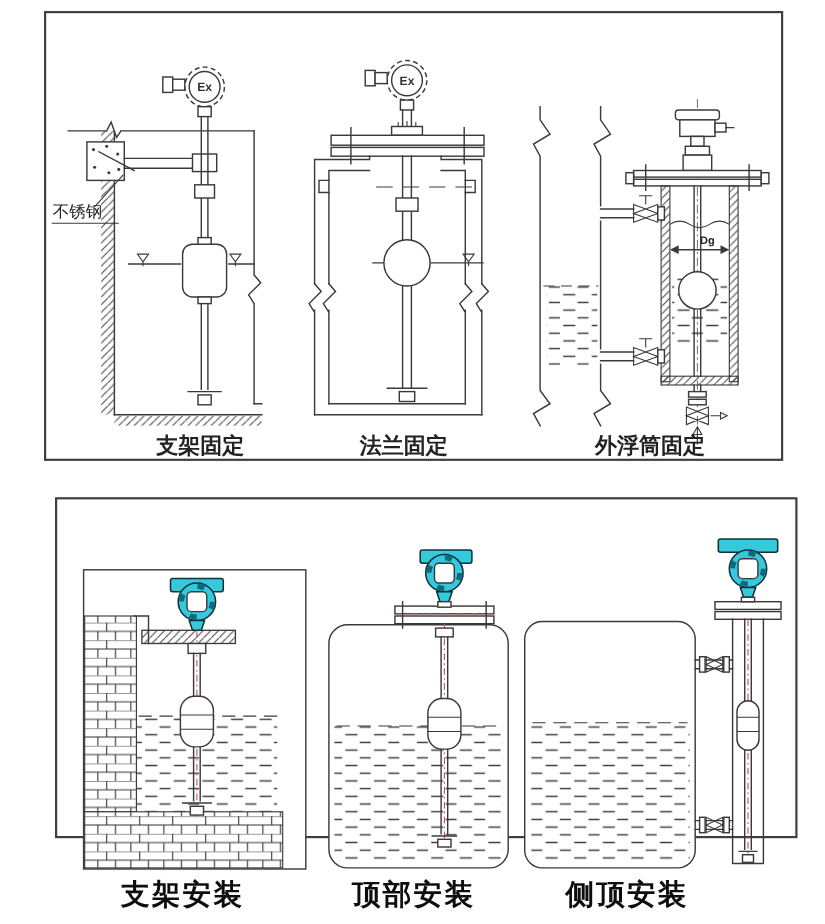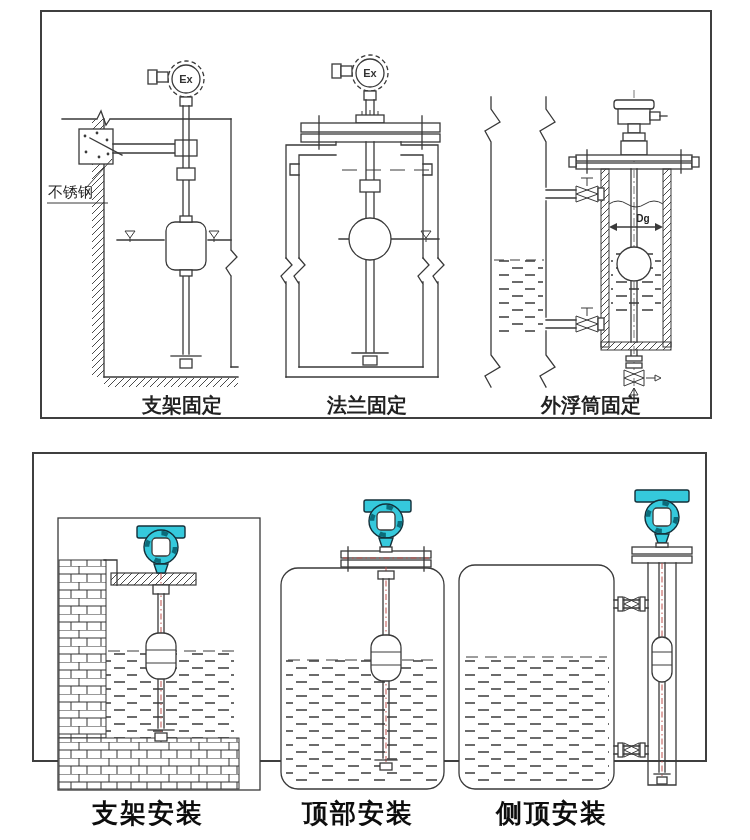--- a/index.html
+++ b/index.html
@@ -1,20 +1,20 @@
 <!DOCTYPE html>
 <html><head>
 <meta charset="utf-8">
 <style>
   html,body{margin:0;padding:0;background:#ffffff;}
   #stage{position:relative;width:750px;height:840px;background:#ffffff;overflow:hidden;
          font-family:"Liberation Sans","DejaVu Sans",sans-serif;}
   .panel{position:absolute;background:#ffffff;border:2px solid #3f3f3f;box-sizing:border-box;}
   #panel-top{left:40px;top:10px;width:672px;height:409px;}
-  #panel-bottom{left:32px;top:452px;width:675px;height:310px;}
+  #panel-bottom{left:50px;top:452px;width:675px;height:310px;}
   svg{display:block;}
   .ln{stroke:#3a3a3a;fill:none;stroke-width:1.3;stroke-linecap:square;}
   .lnth{stroke:#3a3a3a;fill:none;stroke-width:1;}
   .wf{fill:#ffffff;stroke:#3a3a3a;stroke-width:1.3;}
   .teal{fill:#35c9dc;stroke:#14303a;stroke-width:1.4;}
   .tealdk{stroke:#0b6b7a;fill:none;}
   .red{stroke:#c0504d;fill:none;stroke-width:1;stroke-dasharray:6 3 1.5 3;}
   .cl{stroke:#6a6a6a;fill:none;stroke-width:0.9;stroke-dasharray:8 3 2 3;}
   .cap1{font-family:"Liberation Sans","DejaVu Sans",sans-serif;font-size:20px;font-weight:600;fill:#222;}
   .cap2{font-family:"Liberation Sans","DejaVu Sans",sans-serif;font-size:26px;font-weight:900;fill:#0d0d0d;letter-spacing:2px;}

